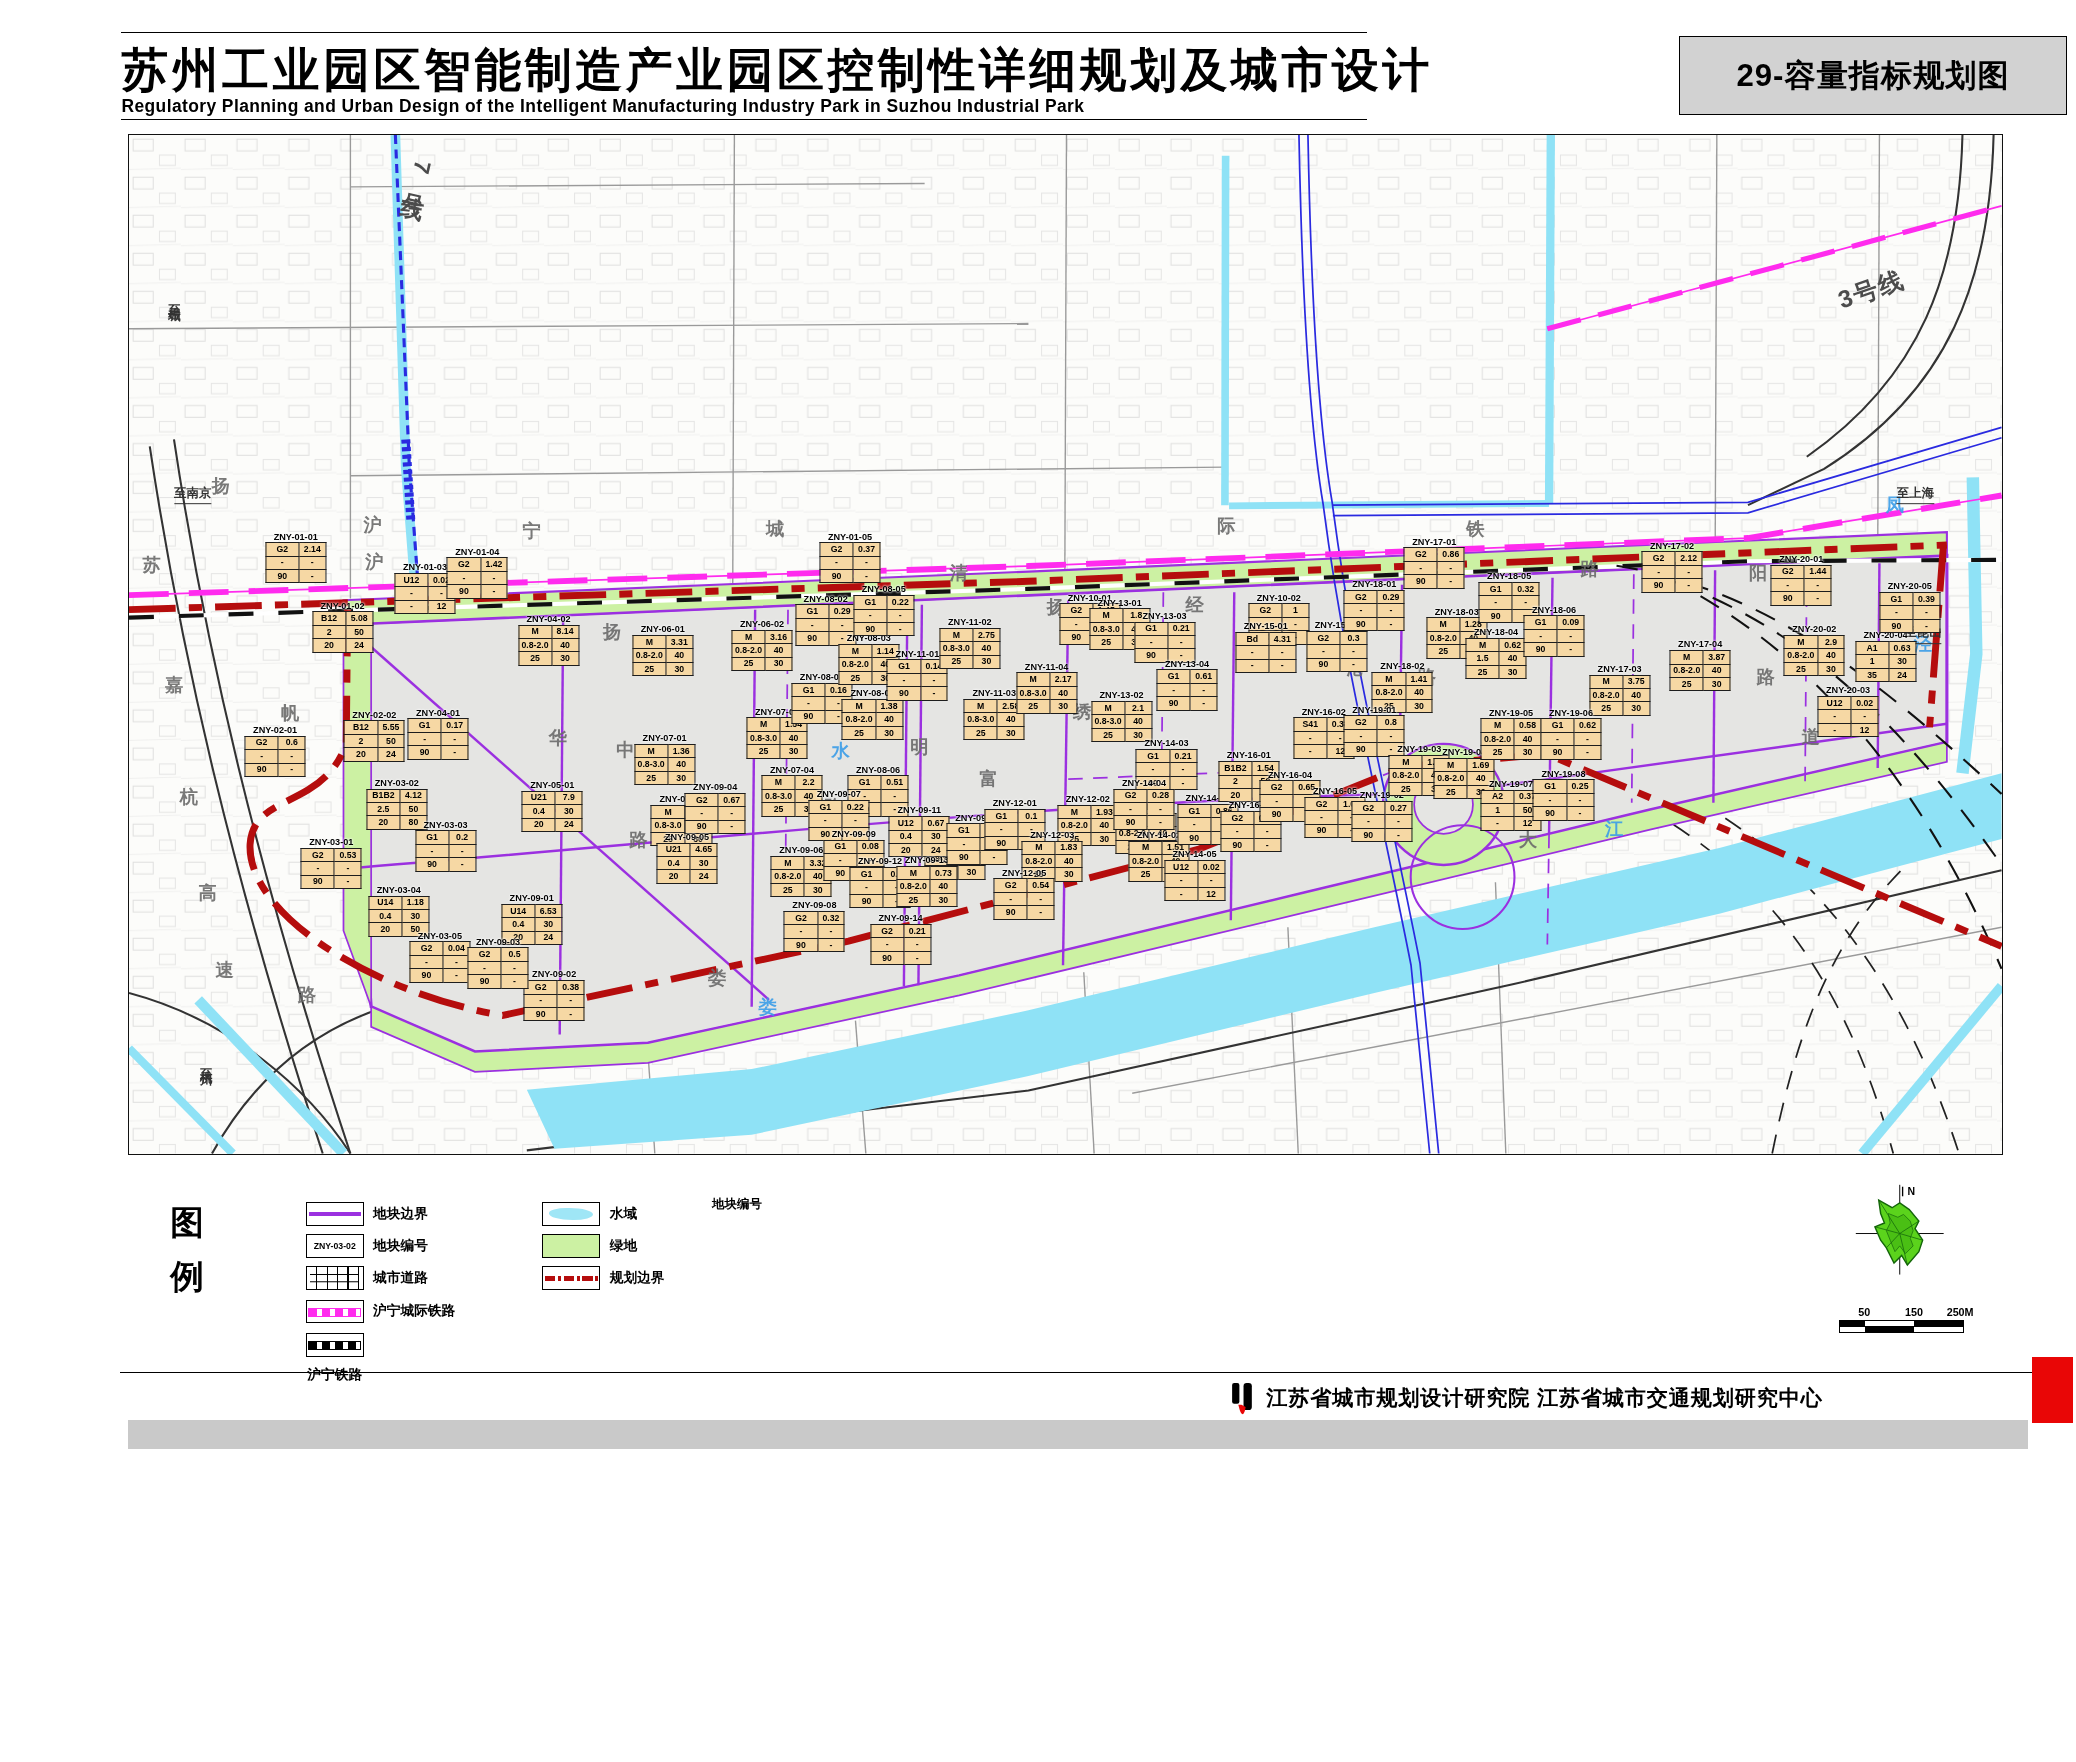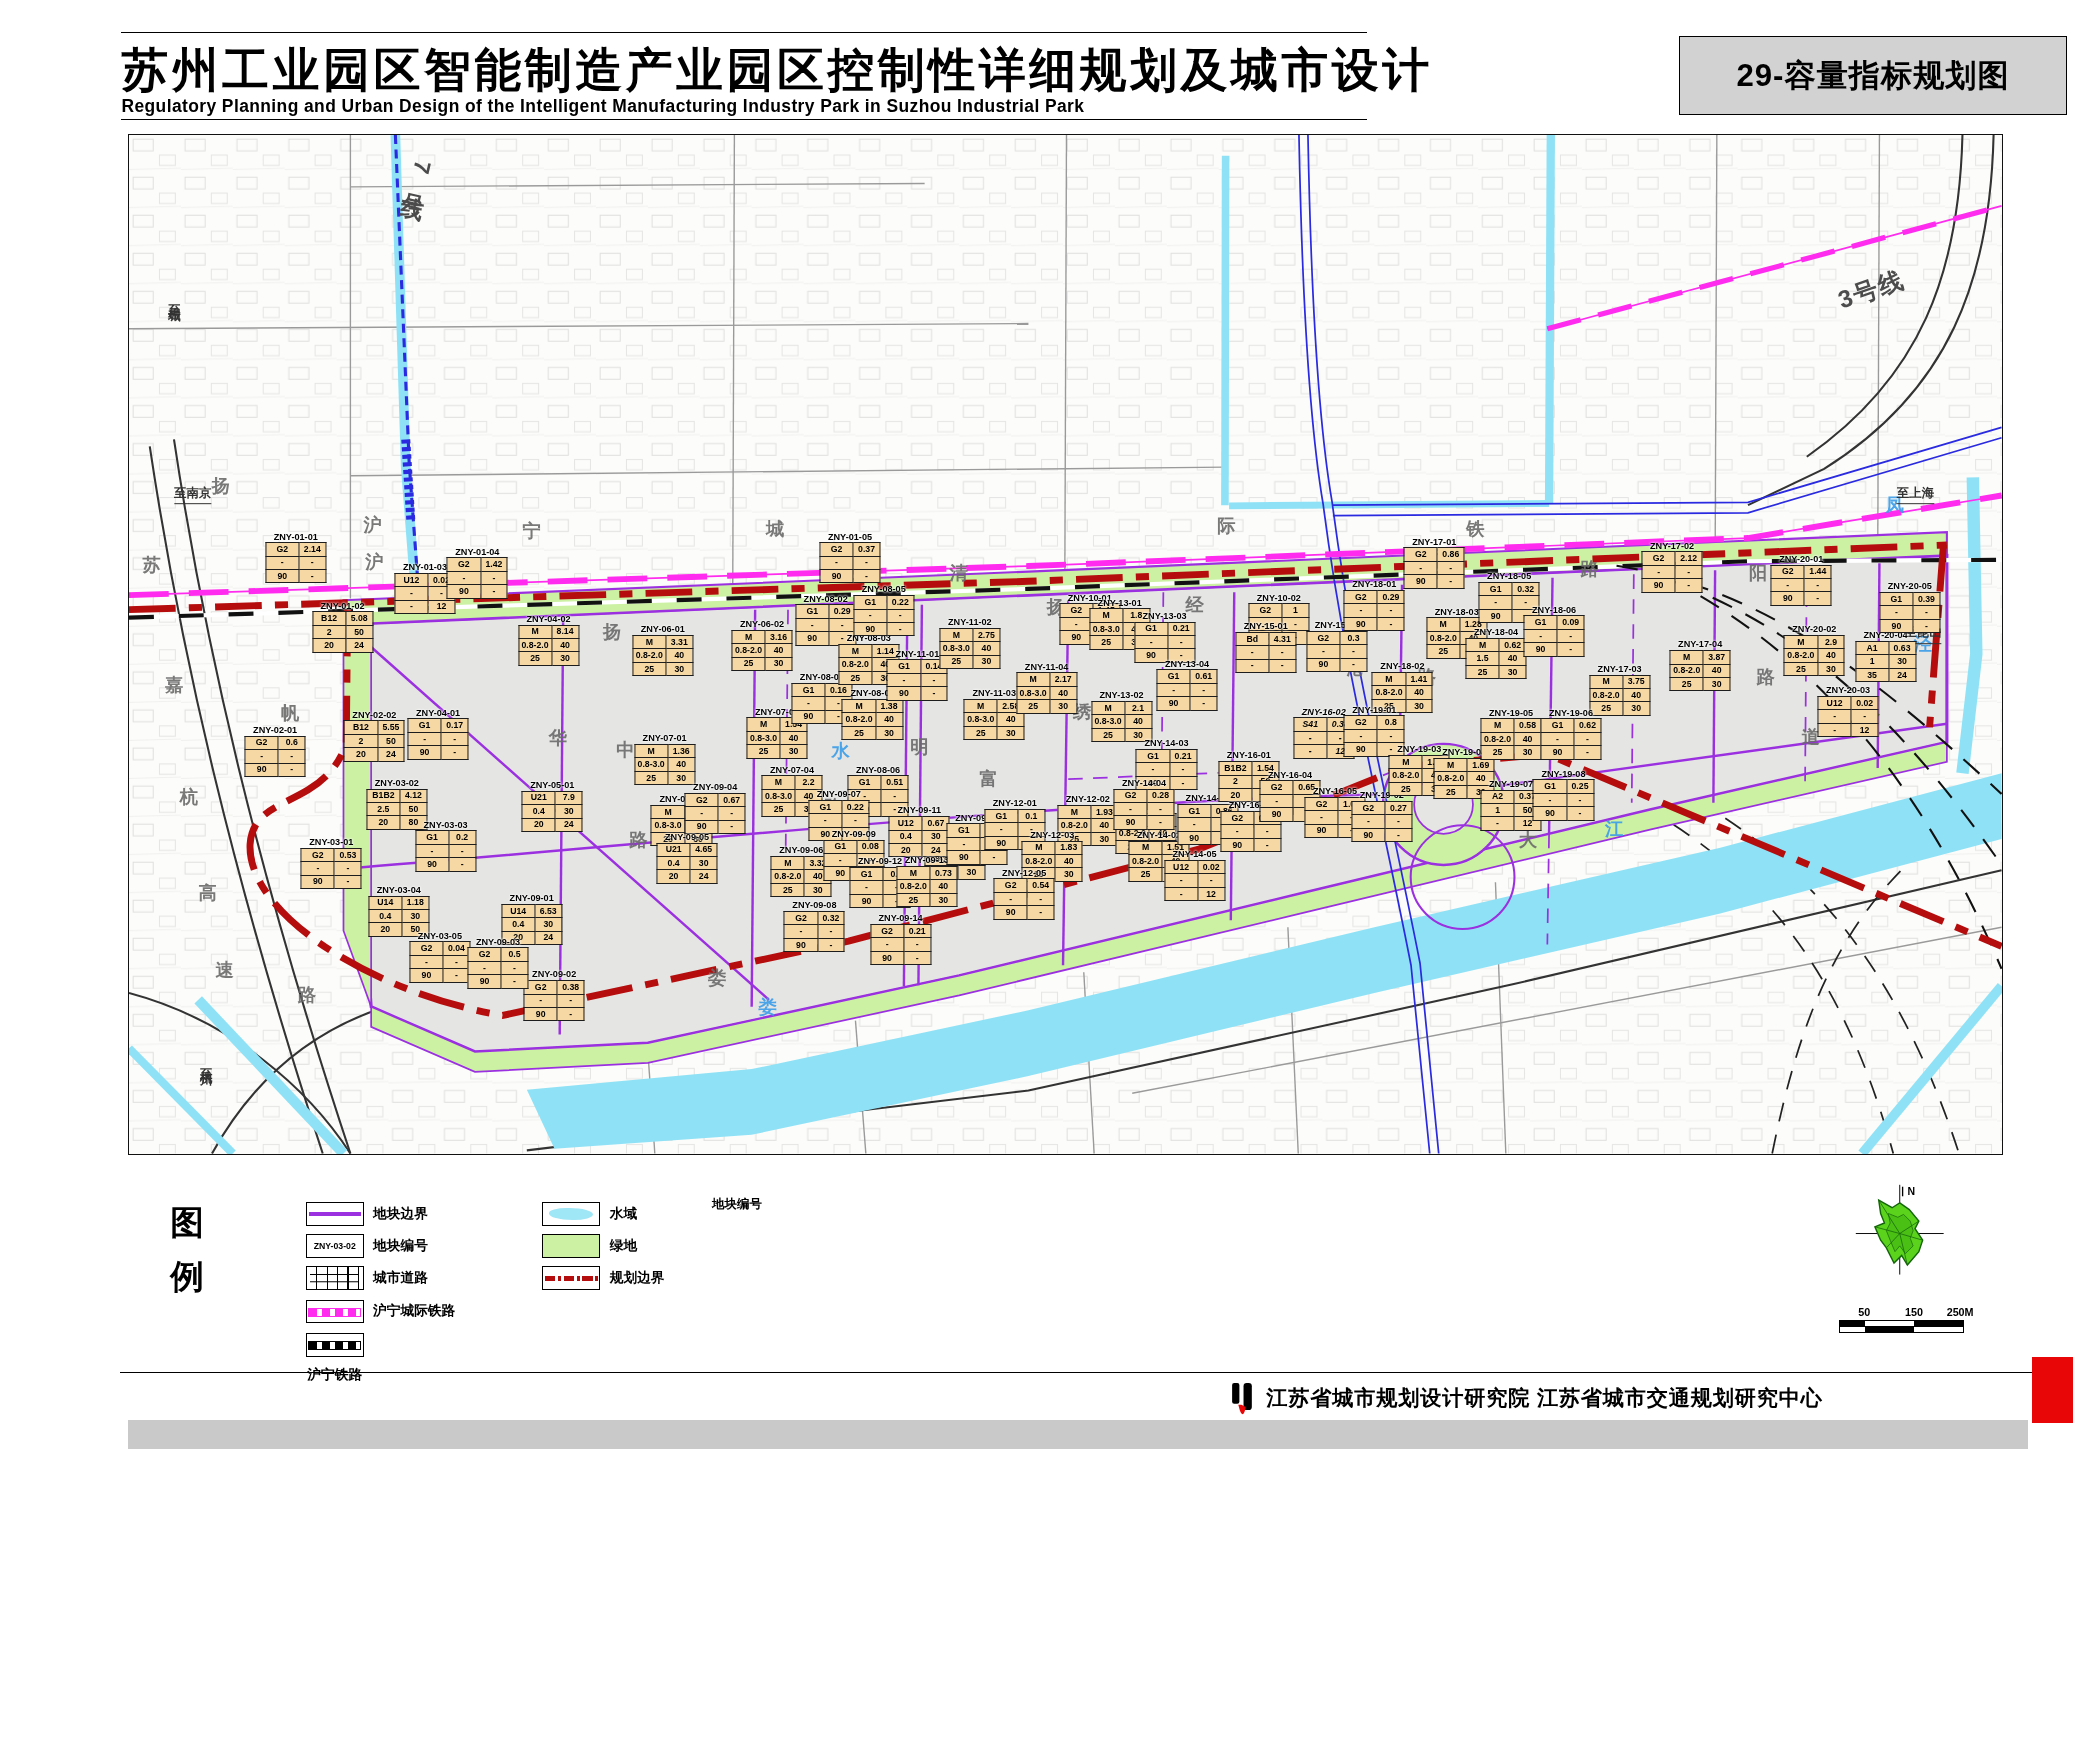--- a/index.html
+++ b/index.html
@@ -1542,21 +1542,21 @@
                 <td>50</td>
               </tr>
       <tr>
                 <td>20</td>
                 <td>24</td>
               </tr>
     </tbody>
           </table>
   </div>
 
-  <div class="plot" style="left: 63.8%; top: 56.2%; font-style: italic;">
+  <div class="plot" style="left: 63.8%; top: 56.2%;">
     <div class="code">ZNY-16-02</div>
     <table>
       <tbody>
               <tr>
                 <td>S41</td>
                 <td>0.38</td>
               </tr>
       <tr>
                 <td>-</td>
                 <td>-</td>

